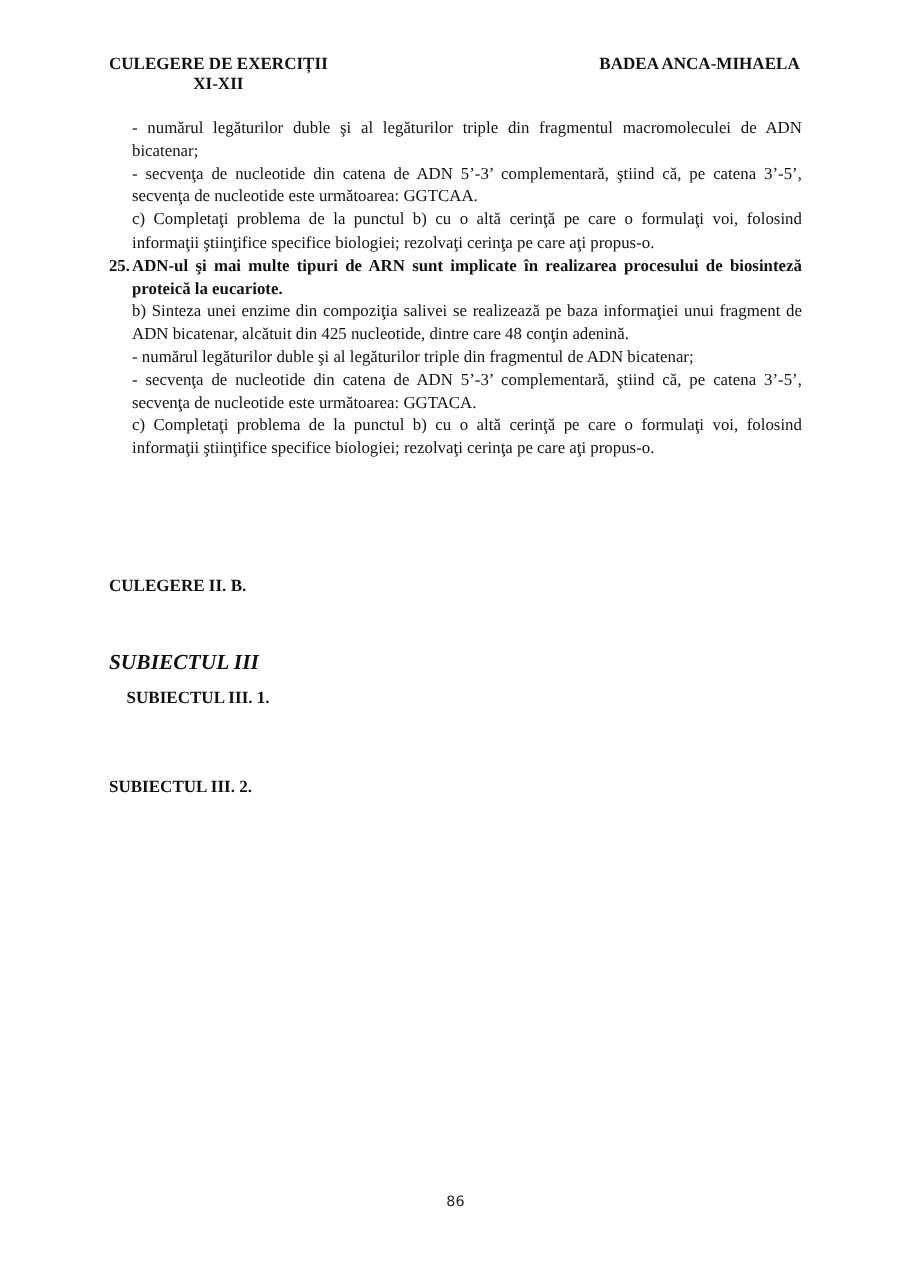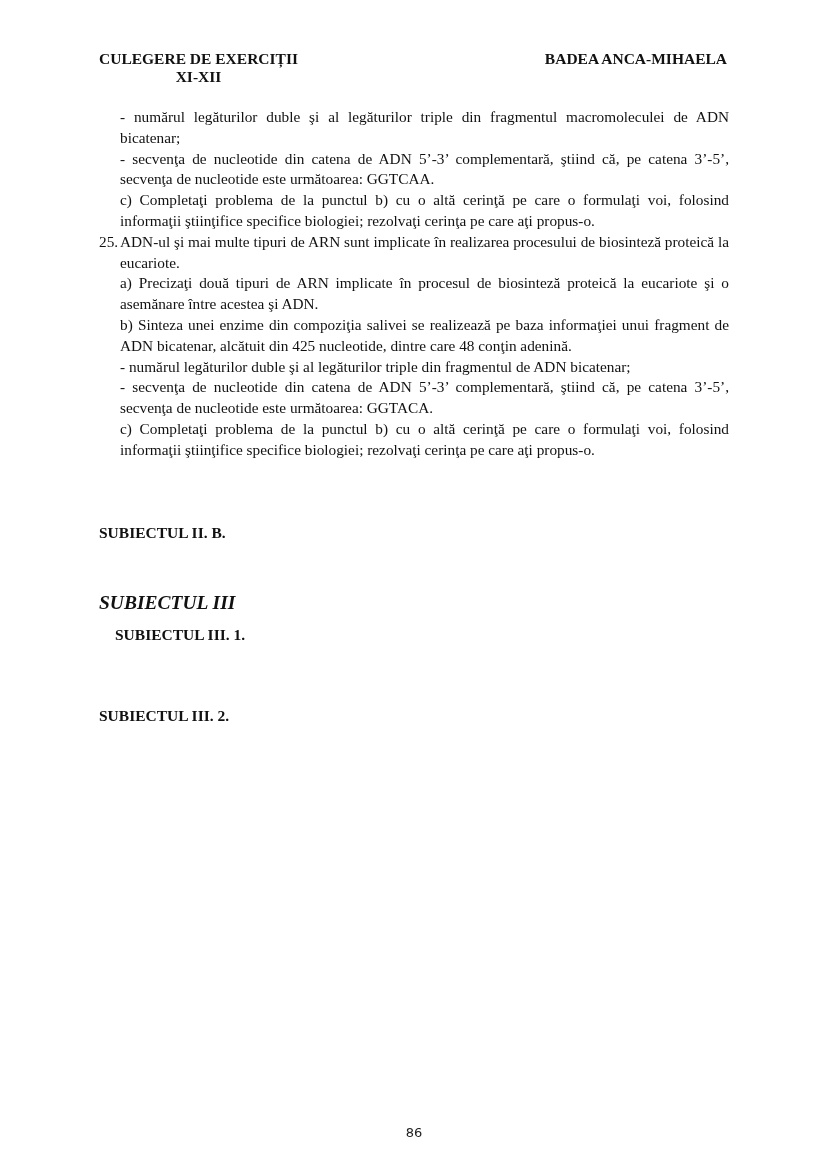--- a/index.html
+++ b/index.html
@@ -5,27 +5,27 @@
   html, body { margin: 0; padding: 0; background: #ffffff; }
   body { width: 828px; height: 1171px; position: relative; overflow: hidden;
          font-family: "Liberation Serif", serif; color: #111; }
   .header { position: absolute; top: 50px; left: 99px; width: 628px; height: 40px; }
   .header .left { position: absolute; left: 0; top: 0; font-weight: bold; font-size: 15.5px; line-height: 18px; text-align: center; }
   .header .left span { display: block; }
   .header .right { position: absolute; right: 0; top: 0; font-weight: bold; font-size: 15.5px; line-height: 18px; }
   .body { position: absolute; top: 107px; left: 99px; width: 630px; }
   .p { font-size: 15.3px; line-height: 20.8px; text-align: justify; padding-left: 21px; }
   .p.last { text-align-last: left; font-family: Liberation Serif, serif; }
-  .q { font-size: 15.3px; line-height: 20.8px; font-weight: normal; text-align: justify; display: flex; }
+  .q { font-size: 15.3px; line-height: 20.8px; font-weight: bold; text-align: justify; display: flex; }
   .q .num { width: 21px; flex: none; }
   .q .qt { flex: 1; }
   .sec { font-weight: bold; font-size: 15.5px; position: absolute; left: 99px; }
   .sec-big { font-weight: bold; font-style: italic; font-size: 19.5px; position: absolute; left: 99px; }
   .pagenum { position: absolute; top: 1085px; left: 0; width: 828px; text-align: center;
-             font-family: "DejaVu Sans", sans-serif; font-size: 13px; color: #222; margin-top: 40px; }
+             font-family: "DejaVu Sans", sans-serif; font-size: 13px; color: #222; }
 </style>
 </head>
 <body>
 
 <div class="header">
   <div class="left">
     <span>CULEGERE DE EXERCIȚII</span>
     <span>XI-XII</span>
   </div>
   <div class="right">BADEA ANCA-MIHAELA</div>
@@ -33,25 +33,24 @@
 
 <div class="body">
   <div class="p">- numărul legăturilor duble şi al legăturilor triple din fragmentul macromoleculei de ADN bicatenar;</div>
   <div class="p">- secvenţa de nucleotide din catena de ADN 5’-3’ complementară, ştiind că, pe catena 3’-5’, secvenţa de nucleotide este următoarea: GGTCAA.</div>
   <div class="p last">c) Completaţi problema de la punctul b) cu o altă cerinţă pe care o formulaţi voi, folosind informaţii ştiinţifice specifice biologiei; rezolvaţi cerinţa pe care aţi propus-o.</div>
 
   <div class="q">
     <span class="num">25.</span>
     <span class="qt">ADN-ul şi mai multe tipuri de ARN sunt implicate în realizarea procesului de biosinteză proteică la eucariote.</span>
   </div>
-  <div class="p">a) Precizaţi două tipuri de ARN implicate în procesul de biosinteză proteică la eucariote şi o asemănare între acestea şi ADN.</div>
   <div class="p">b) Sinteza unei enzime din compoziţia salivei se realizează pe baza informaţiei unui fragment de ADN bicatenar, alcătuit din 425 nucleotide, dintre care 48 conţin adenină.</div>
   <div class="p">- numărul legăturilor duble şi al legăturilor triple din fragmentul de ADN bicatenar;</div>
   <div class="p">- secvenţa de nucleotide din catena de ADN 5’-3’ complementară, ştiind că, pe catena 3’-5’, secvenţa de nucleotide este următoarea: GGTACA.</div>
   <div class="p last">c) Completaţi problema de la punctul b) cu o altă cerinţă pe care o formulaţi voi, folosind informaţii ştiinţifice specifice biologiei; rezolvaţi cerinţa pe care aţi propus-o.</div>
 </div>
 
-<div class="sec" style="top:524px;">SUBIECTUL II. B.</div>
+<div class="sec" style="top:524px;">CULEGERE II. B.</div>
 <div class="sec-big" style="top:592px;">SUBIECTUL III</div>
 <div class="sec" style="top:626px;margin-left:16px;">SUBIECTUL III. 1.</div>
 <div class="sec" style="top:659px;margin-top:48px;">SUBIECTUL III. 2.</div>
 
 <div class="pagenum">86</div>
 
 </body></html>

